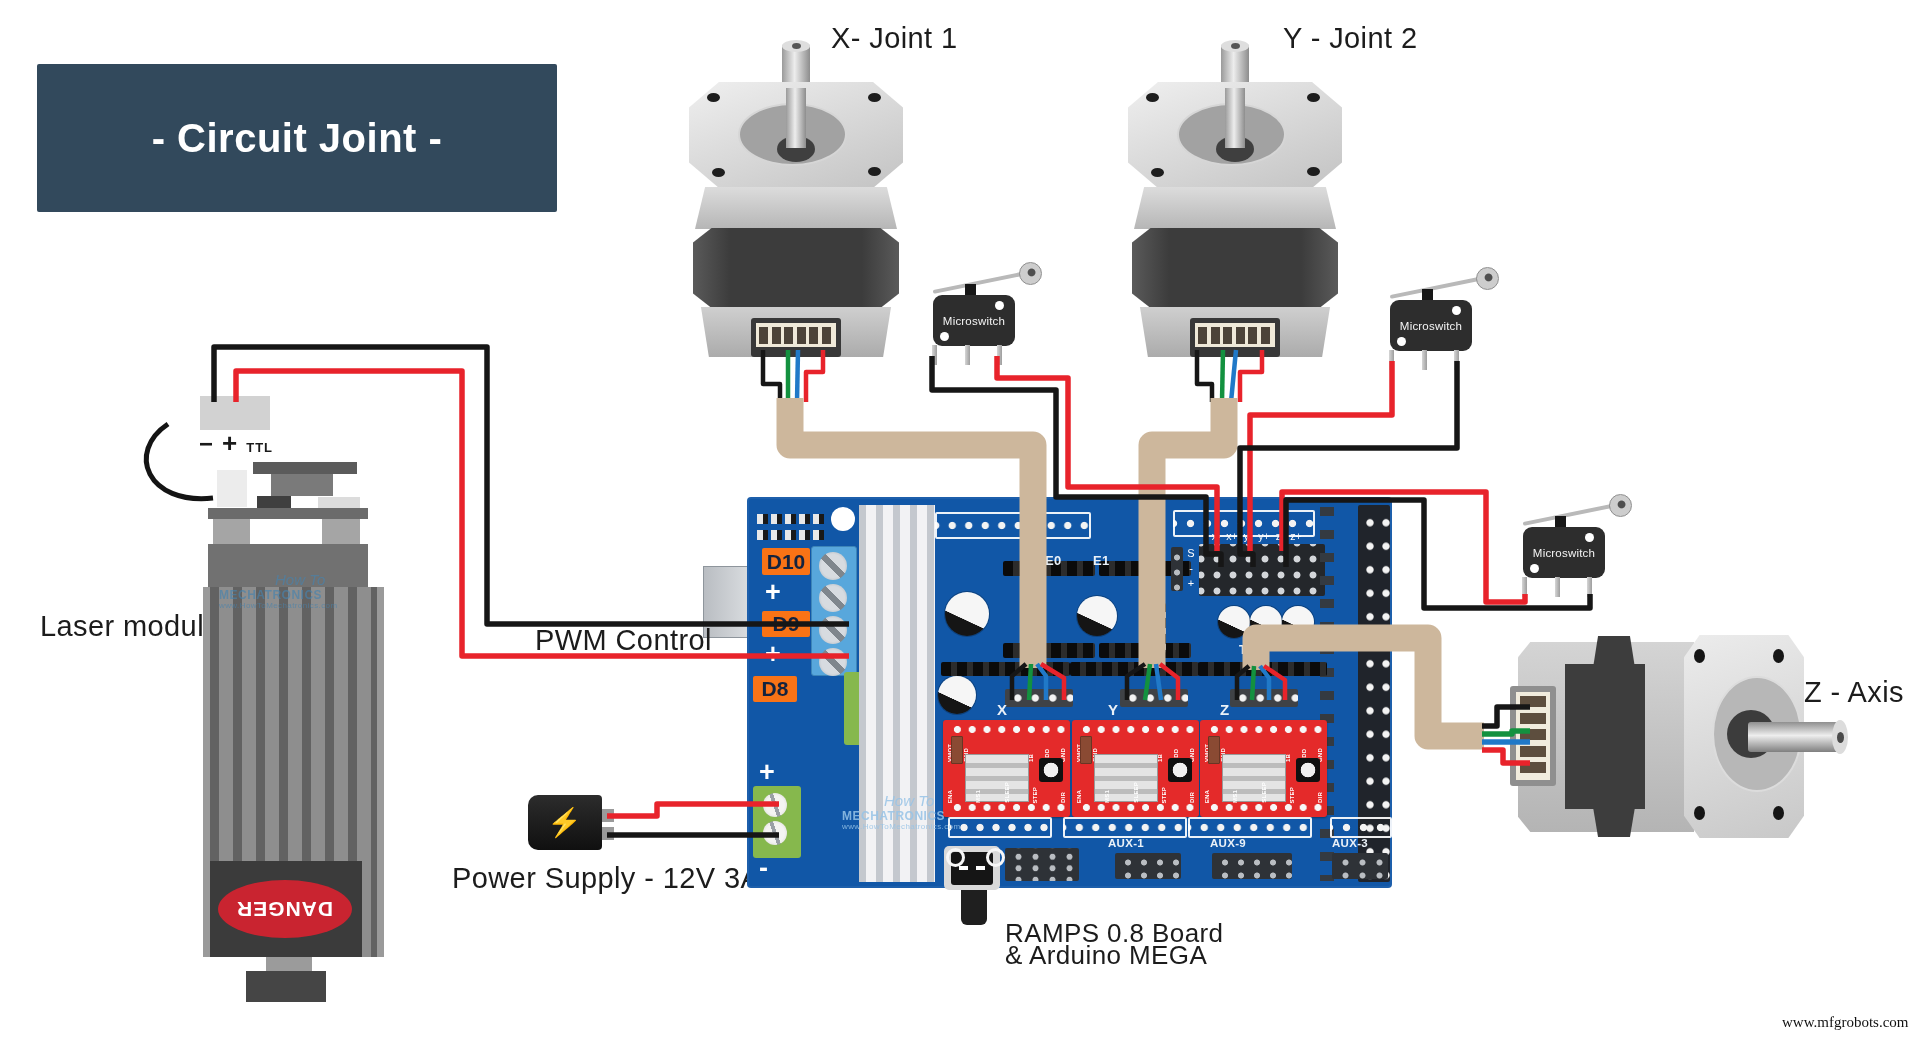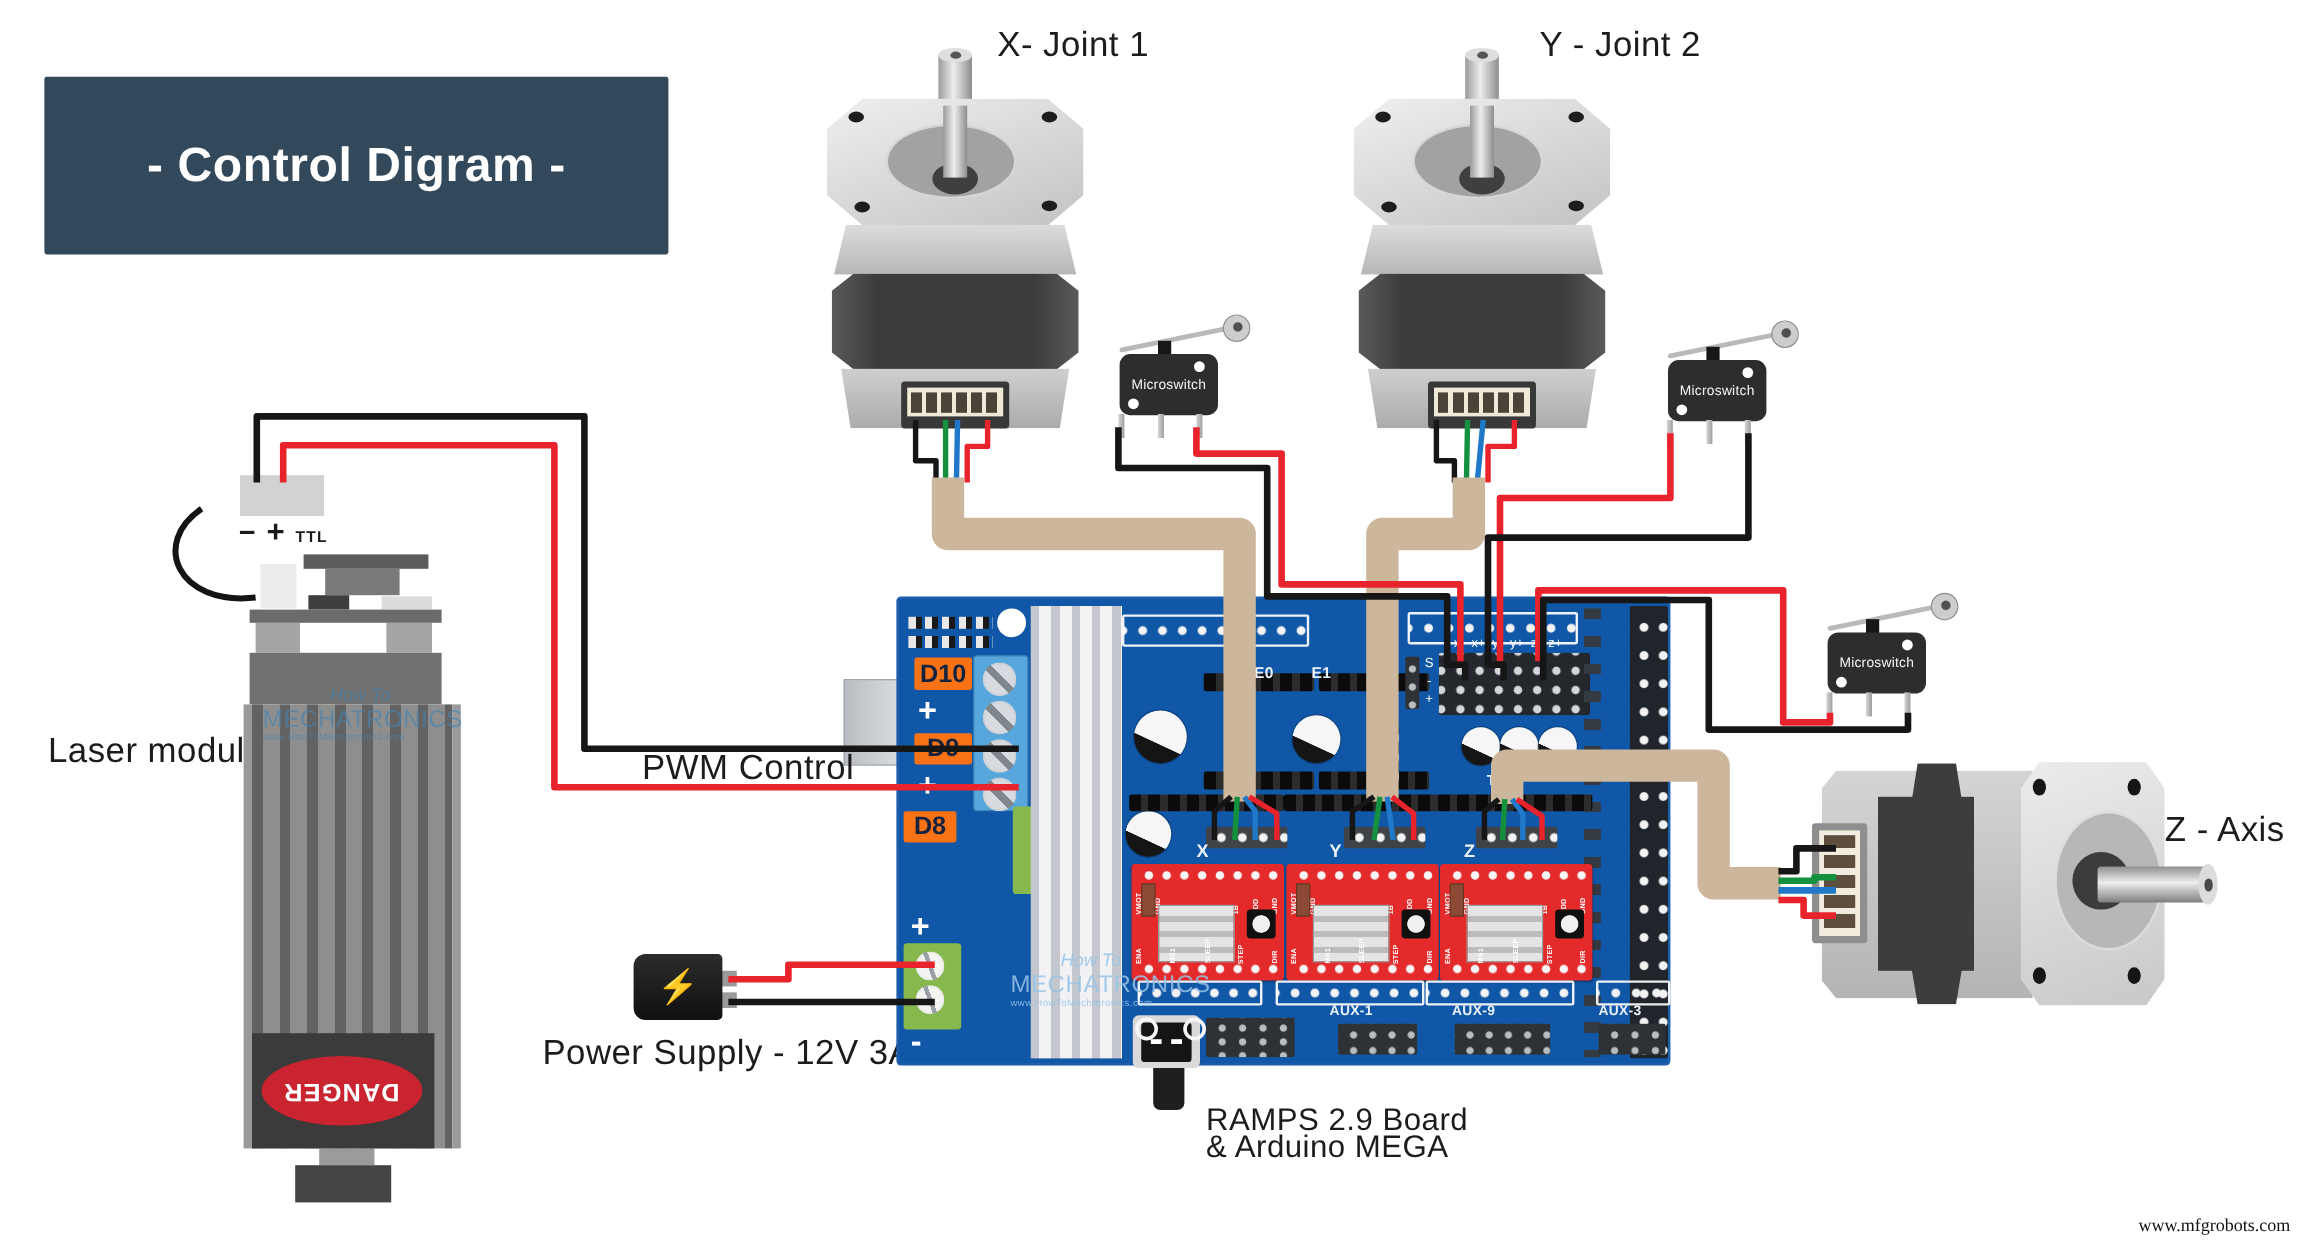--- a/index.html
+++ b/index.html
@@ -68,43 +68,43 @@
   
   .mz{position:absolute;left:1518px;top:630px;width:332px;height:212px;z-index:20}
   .mz .abs{position:absolute}
   
   .laser .abs,{position:absolute}
   .danger-ell{position:absolute;display:flex;align-items:center;justify-content:center;border-radius:50%;
               background:var(--danger-red,#c92430)}
   .danger-ell span{transform:rotate(180deg);color:#fff;font-weight:700;font-size:21px;letter-spacing:1px}
   .wm{position:absolute;z-index:21;line-height:1.1;pointer-events:none}
   .wm .l1{font-style:italic;font-weight:400;font-size:15px;display:block}
-  .wm .l2{font-weight:400;font-size:20px;display:block;letter-spacing:.5px}
+  .wm .l2{font-weight:700;font-size:12px;display:block;letter-spacing:.5px}
   .wm .l3{font-size:8px;display:block;letter-spacing:.4px}
   .site-mark{position:absolute;font-family:"Liberation Serif",serif;font-size:15px;color:#111}
   
   .es-cols{display:flex} .es-cols span{width:16px;text-align:center;font-size:10.5px;color:#fff;font-weight:400}
   .es-rows{display:flex;flex-direction:column} .es-rows span{height:15px;font-size:11px;color:#fff;text-align:center;line-height:15px}
 </style>
 </head>
 <body>
 
 <div class="stage">
 
   <div class="title-box">
-    <span>- Control Digram -</span>
+    <span>- Circuit Joint -</span>
   </div>
 
   <div class="lbl" style="left:831px;top:22px">X- Joint 1</div>
   <div class="lbl" style="left:1283px;top:22px">Y - Joint 2</div>
   <div class="lbl" style="left:1804px;top:676px">Z - Axis</div>
   <div class="lbl" style="left:40px;top:610px">Laser module</div>
   <div class="lbl" style="left:535px;top:624px;z-index:31">PWM Control</div>
   <div class="lbl" style="left:452px;top:862px">Power Supply - 12V 3A</div>
-  <div class="lbl lbl-sm" style="left:1005px;top:918px">RAMPS 2.9 Board</div>
+  <div class="lbl lbl-sm" style="left:1005px;top:918px">RAMPS 0.8 Board</div>
   <div class="lbl lbl-sm" style="left:1005px;top:940px">&amp; Arduino MEGA</div>
   <div class="site-mark" style="left:1782px;top:1014px">www.mfgrobots.com</div>
 
   <div class="abs" style="left:703px;top:566px;width:46px;height:70px;z-index:5;background:linear-gradient(90deg,#b9bdc2,#dadde0);border:1px solid #8e959c"></div>
 
   <div class="board">
 
     <div class="abs" style="left:10px;top:17px;width:70px;height:10px;background:repeating-linear-gradient(90deg,#e8e8e8 0 6px,#191919 6px 11px,rgba(0,0,0,0) 11px 14px)"></div>
     <div class="abs" style="left:10px;top:33px;width:70px;height:10px;background:repeating-linear-gradient(90deg,#e8e8e8 0 6px,#191919 6px 11px,rgba(0,0,0,0) 11px 14px)"></div>
     <div class="abs" style="left:84px;top:10px;width:24px;height:24px;border-radius:50%;background:#fff"></div>

